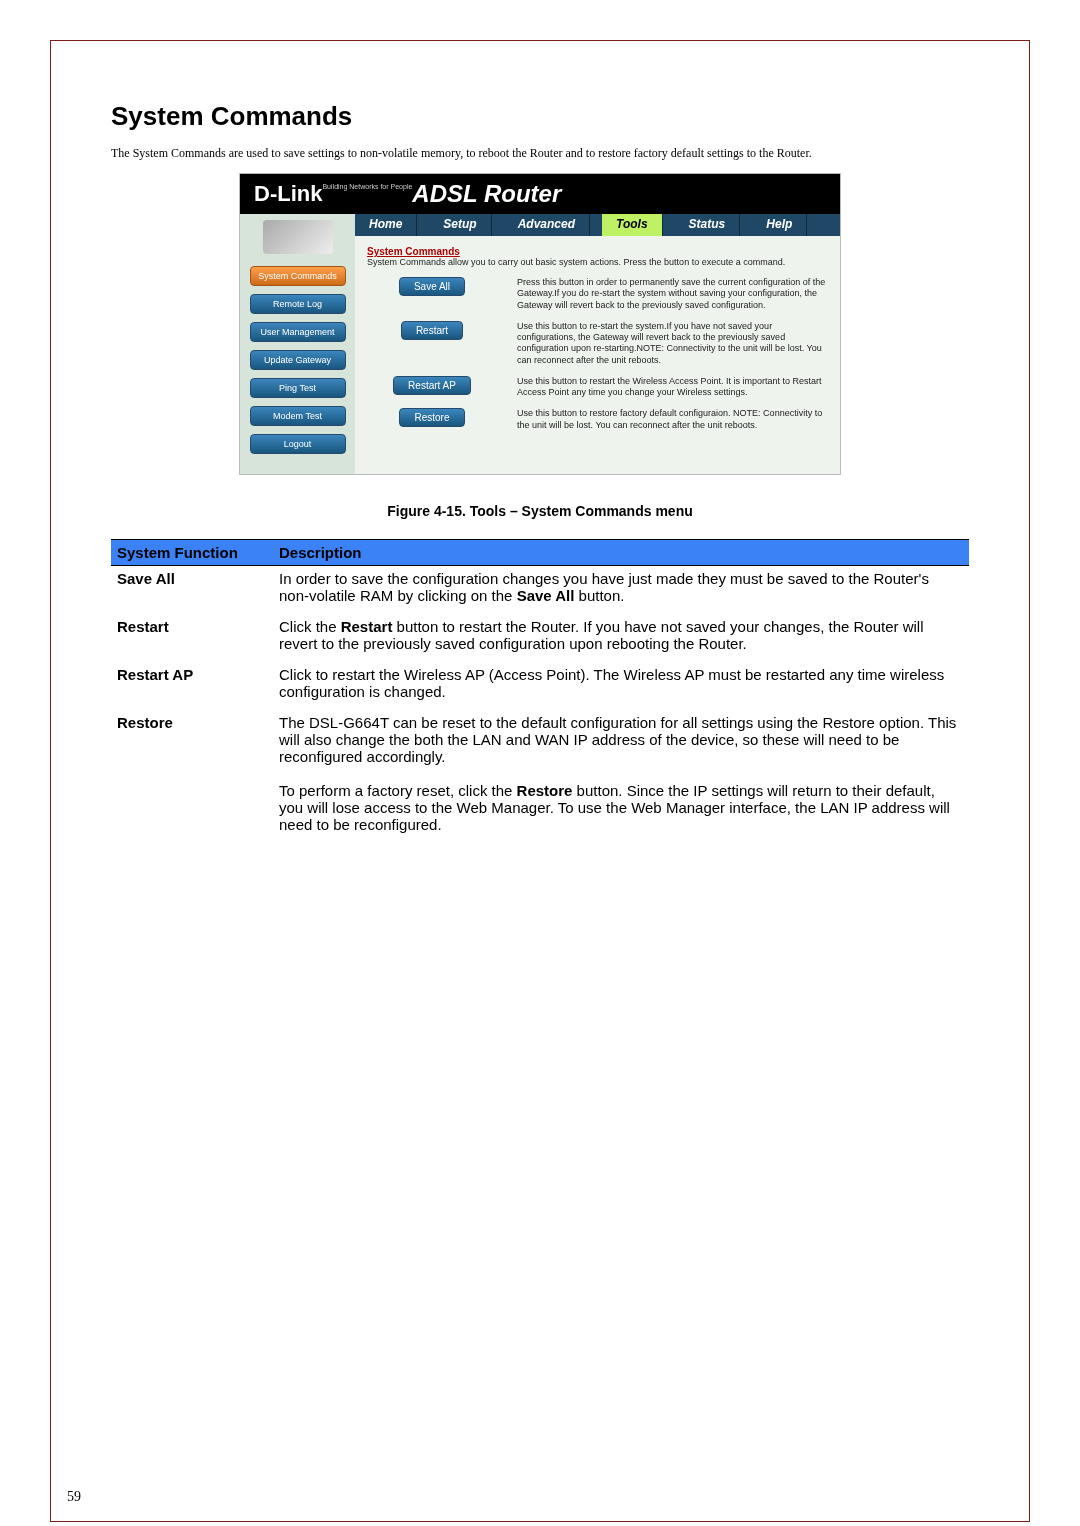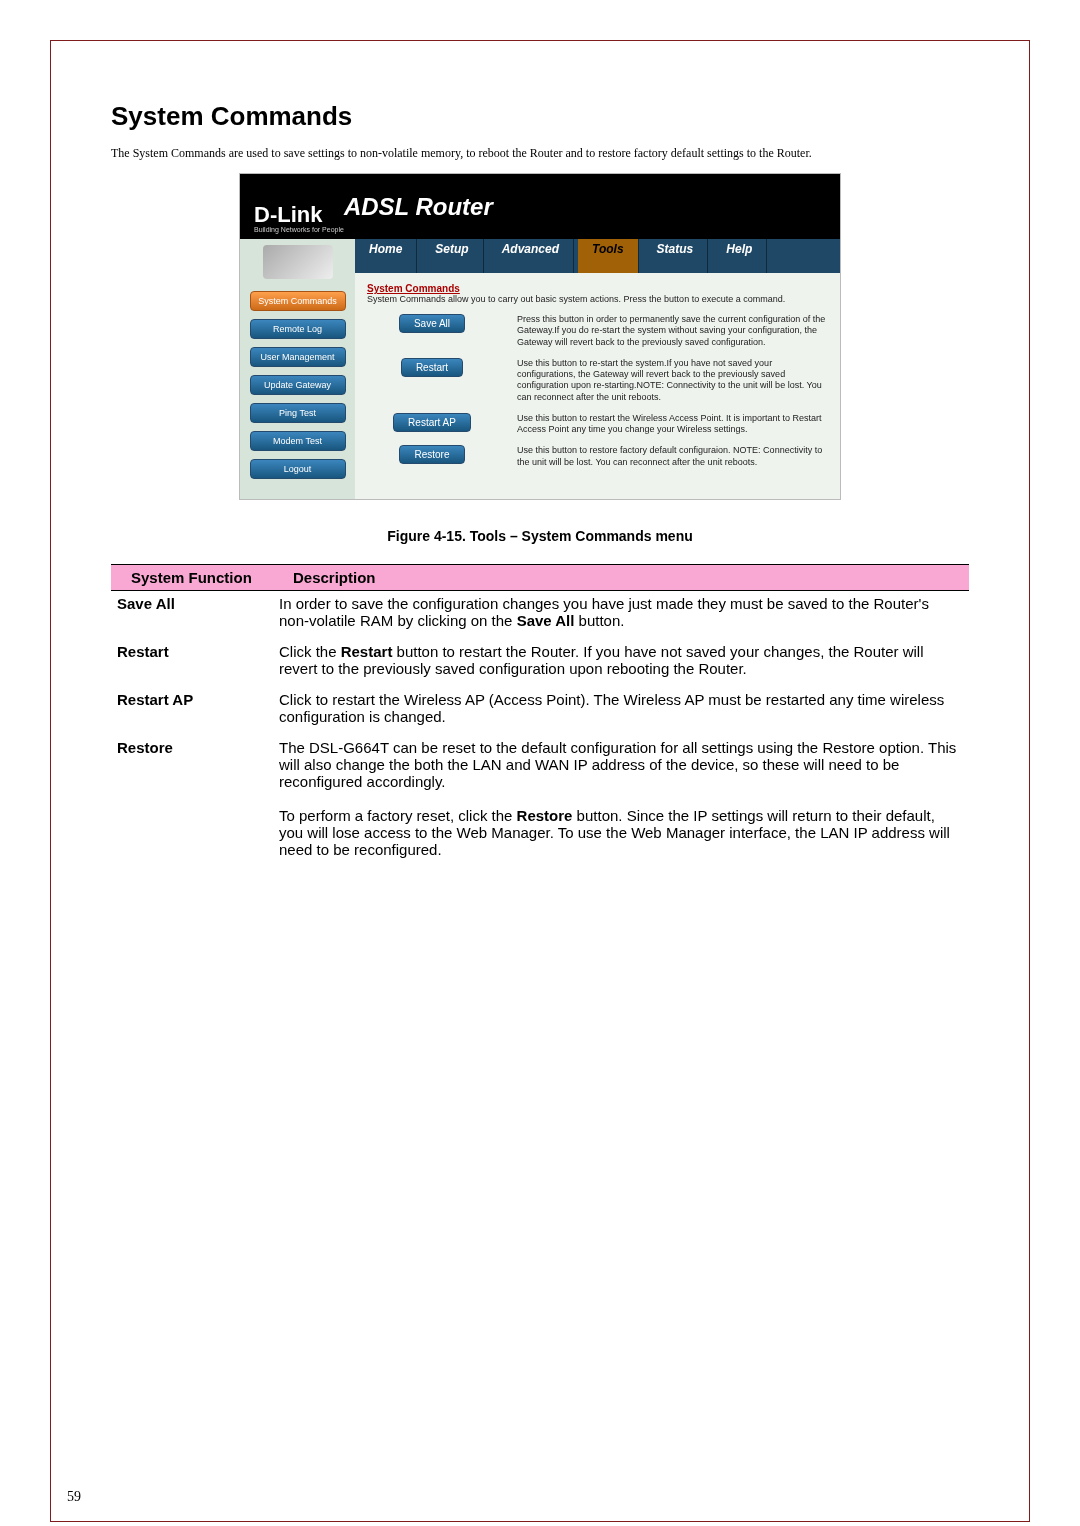--- a/index.html
+++ b/index.html
@@ -36,23 +36,22 @@
   }
   .router-top {
     display: flex;
     align-items: center;
     background: #000;
     color: #fff;
     padding: 6px 14px;
   }
   .dlink-logo {
     display: flex;
-    flex-direction: column;
+    flex-direction: row;
     line-height: 1;
-    margin-top: 24px;
   }
   .dlink-logo .big {
     font-size: 22px;
     font-weight: bold;
     letter-spacing: 0px;
   }
   .dlink-logo .small {
     font-size: 7px;
     color: #ccc;
   }
@@ -100,36 +99,36 @@
     background: linear-gradient(#ffa04d,#cc6a18);
     border-color: #a65414;
   }
   .router-main {
     flex: 1;
     background: #eef3ee;
     padding: 0 0 12px 0;
   }
   .tabbar {
     display: flex;
-    gap: 4px;
+    gap: 12px;
     background: #1f4866;
-    height: 34px;
+    height: 22px;
   }
   .tab {
     flex: 0 0 auto;
     padding: 3px 14px 0 14px;
     font-size: 12px;
     font-weight: bold;
     font-style: italic;
     color: #fff;
     cursor: pointer;
     border-right: 1px solid #0f2a3d;
   }
   .tab.active {
-    background: #a16207;
+    background: #bef264;
     color:#000;
   }
   .main-inner {
     padding: 10px 12px 0 12px;
     font-size: 9px;
     color: #222;
   }
   .panel-head {
     color: #a00;
     text-decoration: underline;
@@ -171,24 +170,24 @@
     margin-bottom: 6px;
   }
   
   table.functable {
     width: 100%;
     border-collapse: collapse;
     font-size: 15px;
   }
   table.functable thead th {
     text-align: left;
-    background: #f9a8d4;
+    background: #3b82f6;
     border-top: 1px solid #000;
     border-bottom: 1px solid #000;
-    padding: 4px 20px;
+    padding: 4px 6px;
     font-weight: bold;
   }
   table.functable td {
     vertical-align: top;
     padding: 4px 6px 10px 6px;
   }
   table.functable td.fcol {
     width: 150px;
     font-weight: bold;
   }

